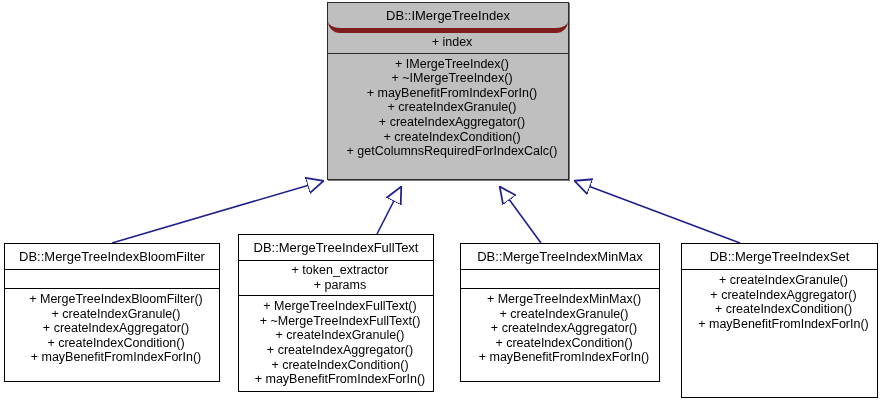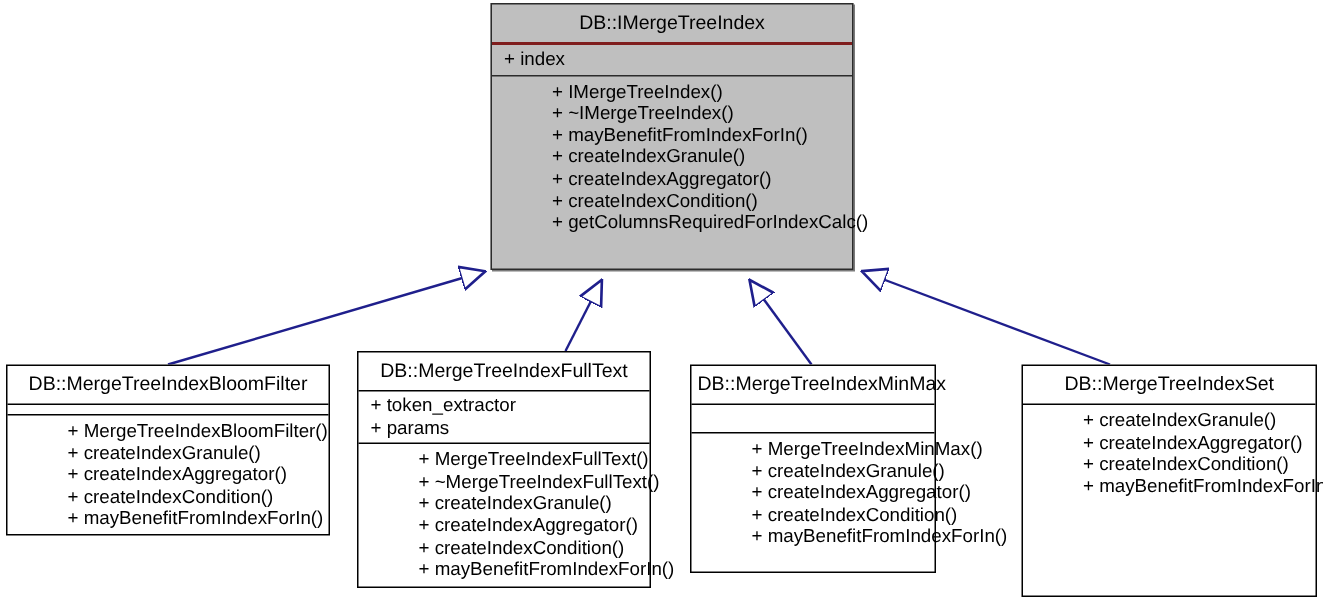--- a/index.html
+++ b/index.html
@@ -36,63 +36,64 @@
     flex-direction: column;
   }
   .uml-class.is-root {
     background: #bfbfbf;
     border: 1px solid #2b2b2b;
     box-shadow: 1px 1px 0 #7a7a7a;
   }
   .compartment {
     box-sizing: border-box;
     padding: 2px 0 2px 0;
+    text-align: center;
   }
   .compartment.name-cell {
     text-align: center;
     padding: 3px 4px 4px 4px;
     border-bottom: 1px solid #000000;
     white-space: nowrap;
   }
   .is-root .compartment.name-cell {
-    border-bottom: 2px solid #7f1d1d;
+    border-bottom: 5px solid #7f1d1d;
+    border-radius: 12px;
   }
   .compartment.attrs {
     border-bottom: 1px solid #000000;
     padding: 2px 0 3px 0;
   }
   .is-root .compartment.attrs {
     border-bottom: 1px solid #2b2b2b;
   }
   .compartment.attrs.empty {
     height: 19px;
   }
   .compartment.methods {
     padding: 3px 0 3px 0;
     flex: 1 1 auto;
-    margin-left: 32px;
   }
   .member {
     font-size: 12.5px;
     line-height: 14.6px;
     color: #000000;
     white-space: nowrap;
     padding-left: 8px;
   }
   .class-title {
     font-size: 13px;
     line-height: 15px;
     color: #000000;
   }
 
   
   #class-imergetreeindex      { left: 327px; top: 2px;   width: 242px; height: 178px; }
-  #class-bloomfilter          { left: 4px;   top: 243px; width: 216px; height: 114px; }
+  #class-bloomfilter          { left: 4px;   top: 243px; width: 216px; height: 139px; }
   #class-fulltext             { left: 238px; top: 234px; width: 196px; height: 158px; }
-  #class-minmax               { left: 460px; top: 243px; width: 164px; height: 139px; }
+  #class-minmax               { left: 460px; top: 243px; width: 200px; height: 139px; }
   #class-set                  { left: 681px; top: 243px; width: 197px; height: 155px; }
 </style>
 </head>
 <body>
 
 <div id="diagram">
 
   <svg id="edges" viewBox="0 0 882 404" width="882" height="404">
     <defs>
       <marker id="uml-triangle" viewBox="0 0 12 12" refX="11" refY="6" markerWidth="11" markerHeight="11" orient="auto-start-reverse">

